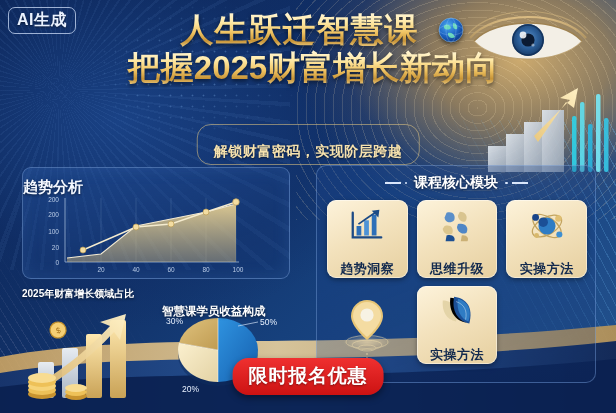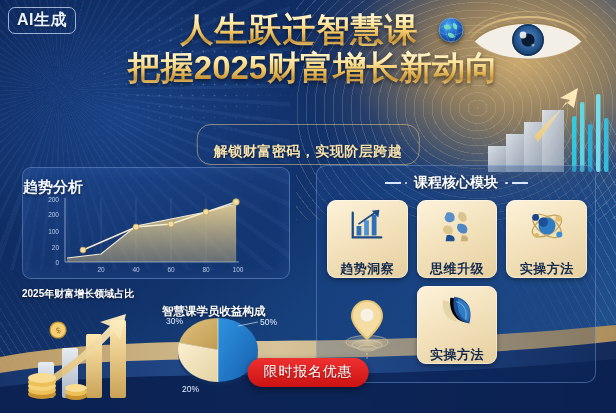--- a/index.html
+++ b/index.html
@@ -154,21 +154,21 @@
   }
   .card.ghost { background:none; box-shadow:none; }
   .card-ico { width:42px; height:40px; }
   .card-lbl {
     margin-top:15px; font-size:13px; font-weight:700; color:#132a4e; letter-spacing:.5px;
   }
   .pin-wrap { display:flex; align-items:center; justify-content:center; width:100%; height:100%; }
   .cta {
     position:absolute; left:50%; transform:translateX(-50%); top:358px; z-index:32;
     background:linear-gradient(180deg,#ef3030,#cc1212);
-    color:#fff; font-size:14px; font-weight:400; letter-spacing:.8px;
+    color:#fff; font-size:19px; font-weight:700; letter-spacing:.8px;
     padding:5px 16px 6px; border-radius:16px;
     box-shadow:0 3px 7px rgba(0,0,0,.42);
     text-shadow:0 1px 2px rgba(0,0,0,.4);
   }
 </style>
 </head>
 <body>
 
 <div id="poster">
 

